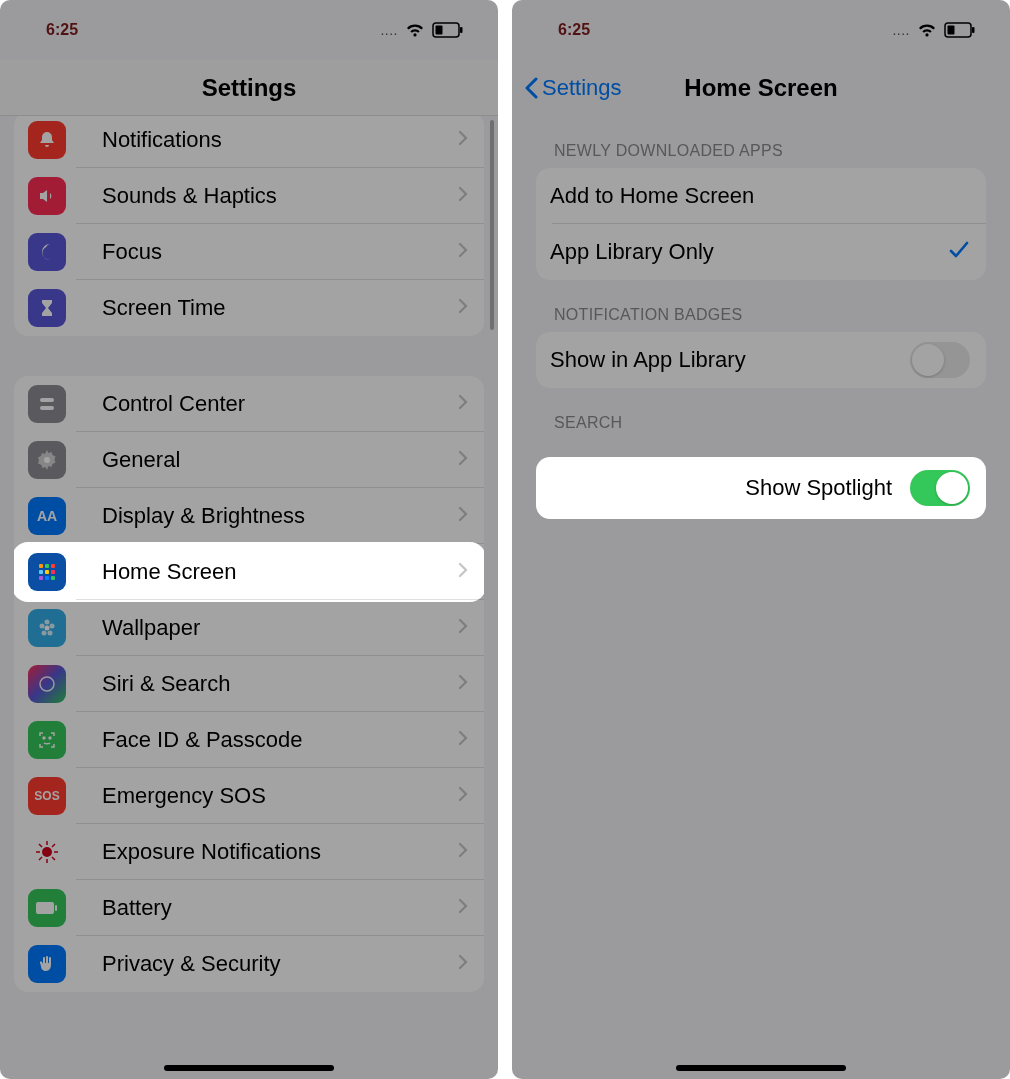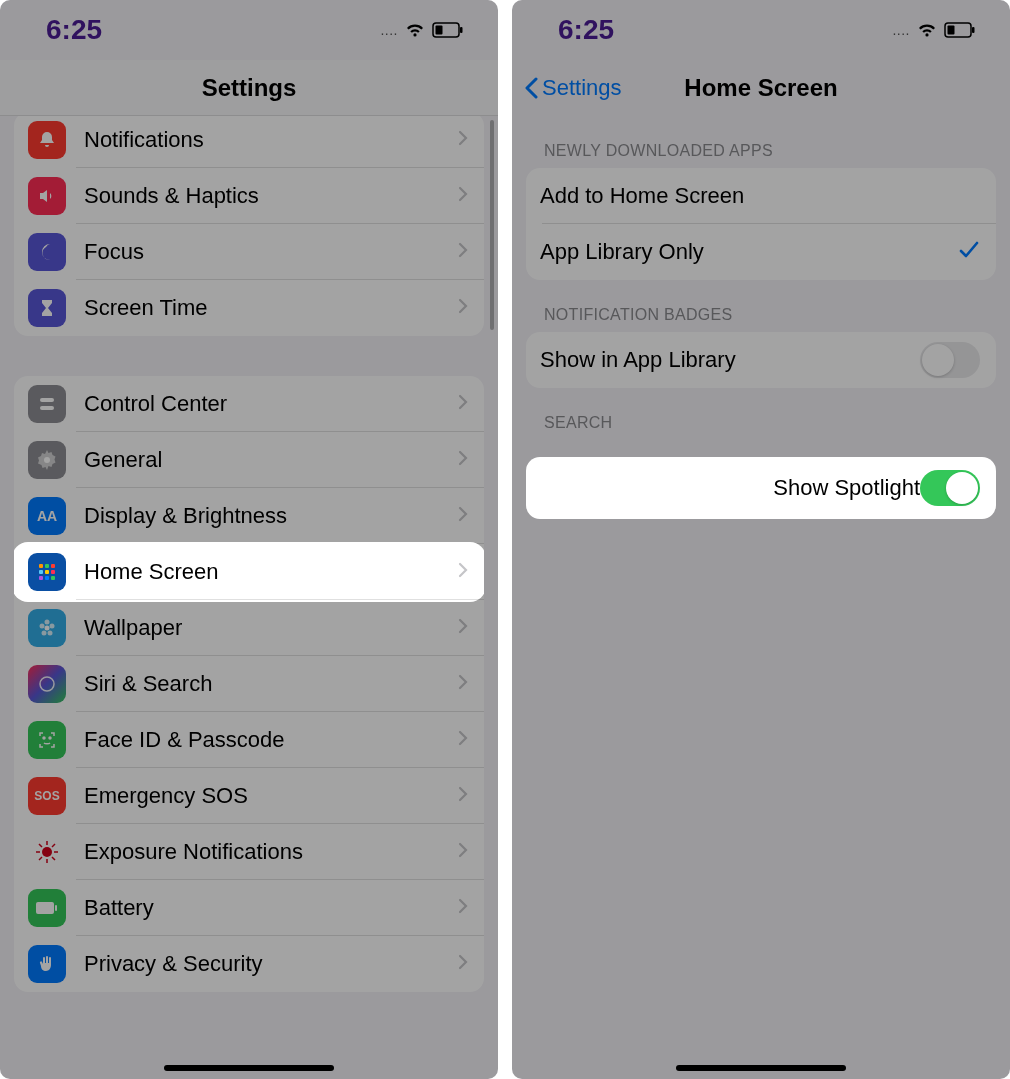--- a/index.html
+++ b/index.html
@@ -29,23 +29,23 @@
 
   
   .status-bar {
     height: 60px;
     display: flex;
     align-items: center;
     justify-content: space-between;
     padding: 0 34px 0 46px;
   }
   .status-time {
-    font-size: 28px;
+    font-size: 16px;
     font-weight: 600;
-    color: #4c1d95;
+    color: #7f1d1d;
   }
   .status-right {
     display: flex;
     align-items: center;
     gap: 6px;
   }
   .status-dots {
     font-size: 14px;
     letter-spacing: 0.5px;
     color: #555;
@@ -79,21 +79,21 @@
     cursor: pointer;
   }
   .nav-back svg { margin-right: 2px; }
 
   
   .content {
     height: calc(100% - 116px);
     overflow: hidden;
     padding: 0 14px;
   }
-  .phone-right .content { padding: 0 14px; }
+  .phone-right .content { padding: 0 24px; }
 
   .section-header {
     font-size: 16px;
     color: #8a8a8e;
     letter-spacing: 0.3px;
     padding: 26px 18px 8px;
     text-transform: uppercase;
   }
 
   .group {
@@ -103,20 +103,21 @@
   }
   .group + .group { margin-top: 40px; }
 
   .row {
     display: flex;
     align-items: center;
     min-height: 56px;
     padding: 8px 16px 8px 14px;
     position: relative;
     cursor: pointer;
+    gap: 18px;
   }
   .row:not(:last-child)::after {
     content: "";
     position: absolute;
     left: 62px;
     right: 0;
     bottom: 0;
     height: 1px;
     background: rgba(0,0,0,0.12);
   }

